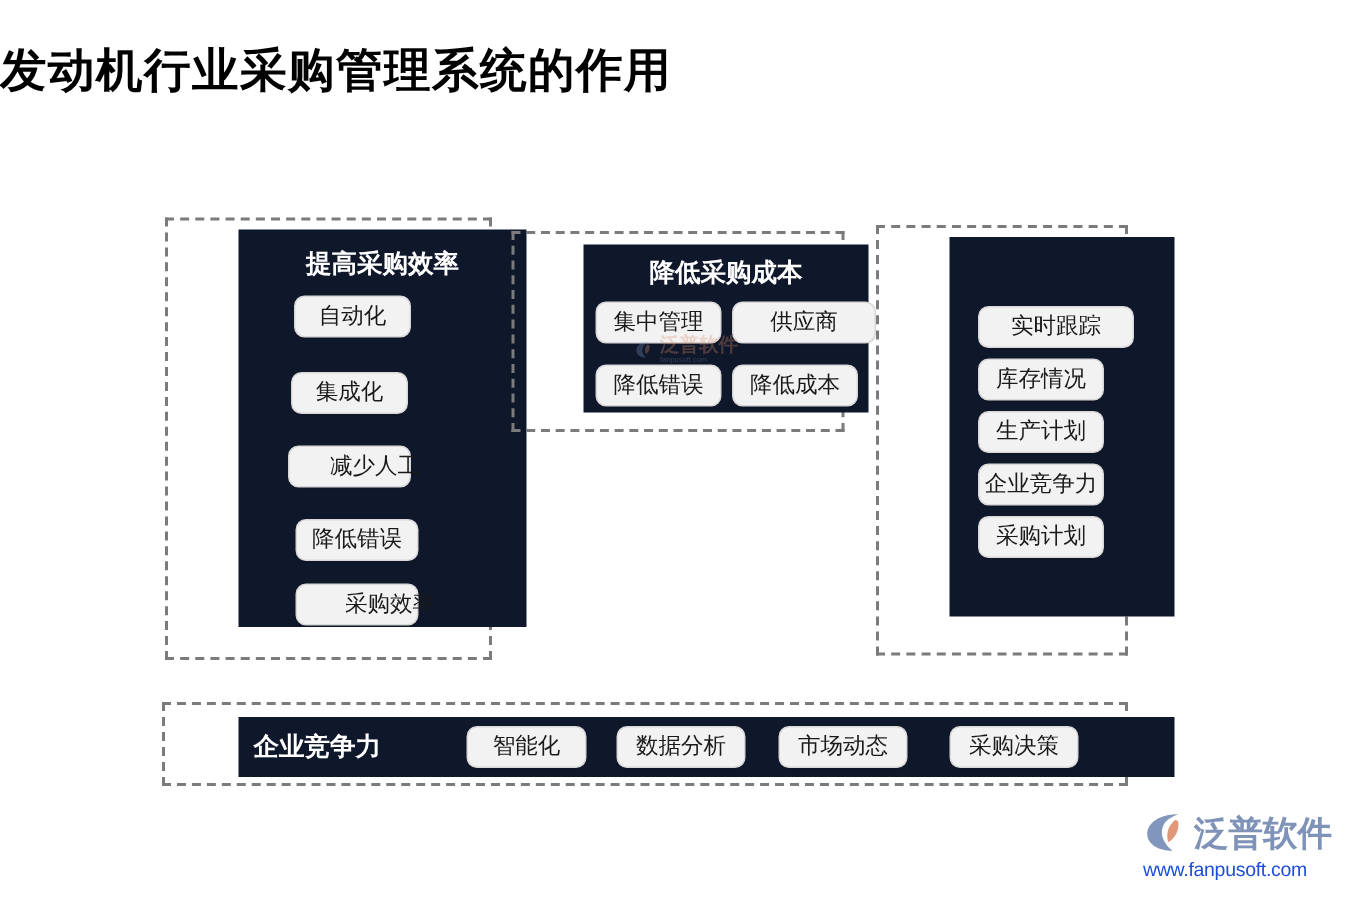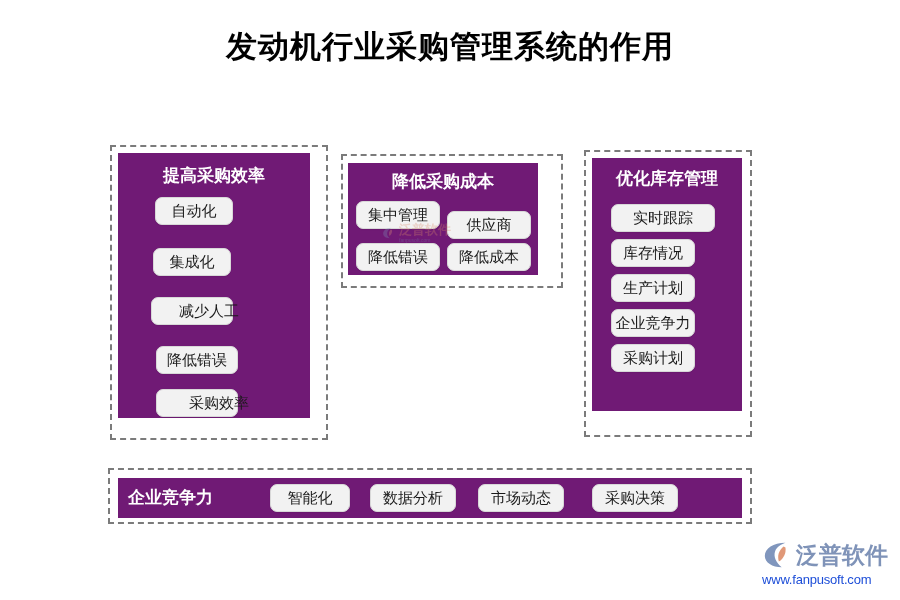--- a/index.html
+++ b/index.html
@@ -19,42 +19,43 @@
     width: 900px;
     height: 600px;
   }
 
   
   .page-title {
     position: absolute;
     left: 0;
     top: 26px;
     width: 900px;
-    text-align: center;
+    text-align: left;
     font-size: 31px;
     font-weight: bold;
     color: #000000;
     letter-spacing: 1px;
     line-height: 42px;
     white-space: nowrap;
   }
 
   
   .group {
     position: absolute;
     border: 2px dashed #7b7b7b;
     box-sizing: border-box;
     background: transparent;
   }
 
   
   .panel {
     position: absolute;
-    background: #701a75;
+    background: #0f172a;
     box-sizing: border-box;
+    margin-left: 41px;
   }
   .panel-title {
     position: absolute;
     left: 0;
     width: 100%;
     text-align: center;
     color: #ffffff;
     font-weight: bold;
     font-size: 17px;
     line-height: 22px;
@@ -164,41 +165,40 @@
     <div class="chip" style="left:38px; top:193px; width:82px;">降低错误</div>
     <div class="chip" style="left:38px; top:236px; width:82px;padding-left:32px;">采购效率</div>
   </div>
 
   <div class="group" style="left:341px; top:154px; width:222px; height:134px;"></div>
 
   <div class="panel" style="left:348px; top:163px; width:190px; height:112px;">
     <div class="panel-title" style="top:8px;">降低采购成本</div>
 
     <div class="chip" style="left:8px; top:38px; width:84px;">集中管理</div>
-    <div class="chip" style="left:99px; top:48px; width:84px;">供应商</div>
+    <div class="chip" style="left:99px; top:38px; width:96px;">供应商</div>
 
     <div class="watermark" style="left:34px; top:60px;">
       <svg viewBox="0 0 24 24" width="14" height="14">
         <path d="M16 3 C7 3 2 8 2 13 C2 18 7 21 13 21 C10 18 8 15 9 11 C10 7 13 5 16 3 Z" fill="#8096bd"></path>
         <path d="M15 6 C12 9 11 13 13 17 C16 15 18 11 17 7 Z" fill="#e09878"></path>
       </svg>
       <div>
         <div class="wm-text">泛普软件</div>
         <div class="wm-sub">fanpusoft.com</div>
       </div>
     </div>
 
     <div class="chip" style="left:8px; top:80px; width:84px;">降低错误</div>
     <div class="chip" style="left:99px; top:80px; width:84px;">降低成本</div>
   </div>
 
   <div class="group" style="left:584px; top:150px; width:168px; height:287px;"></div>
 
   <div class="panel" style="left:592px; top:158px; width:150px; height:253px;">
-    <div class="panel-title" style="top:10px;">优化库存管理</div>
 
     <div class="chip" style="left:19px; top:46px; width:104px;">实时跟踪</div>
     <div class="chip" style="left:19px; top:116px; width:84px;">生产计划</div>
     <div class="chip" style="left:19px; top:81px; width:84px;">库存情况</div>
     <div class="chip" style="left:19px; top:151px; width:84px;">企业竞争力</div>
     <div class="chip" style="left:19px; top:186px; width:84px;">采购计划</div>
   </div>
 
   <div class="group" style="left:108px; top:468px; width:644px; height:56px;"></div>
 

